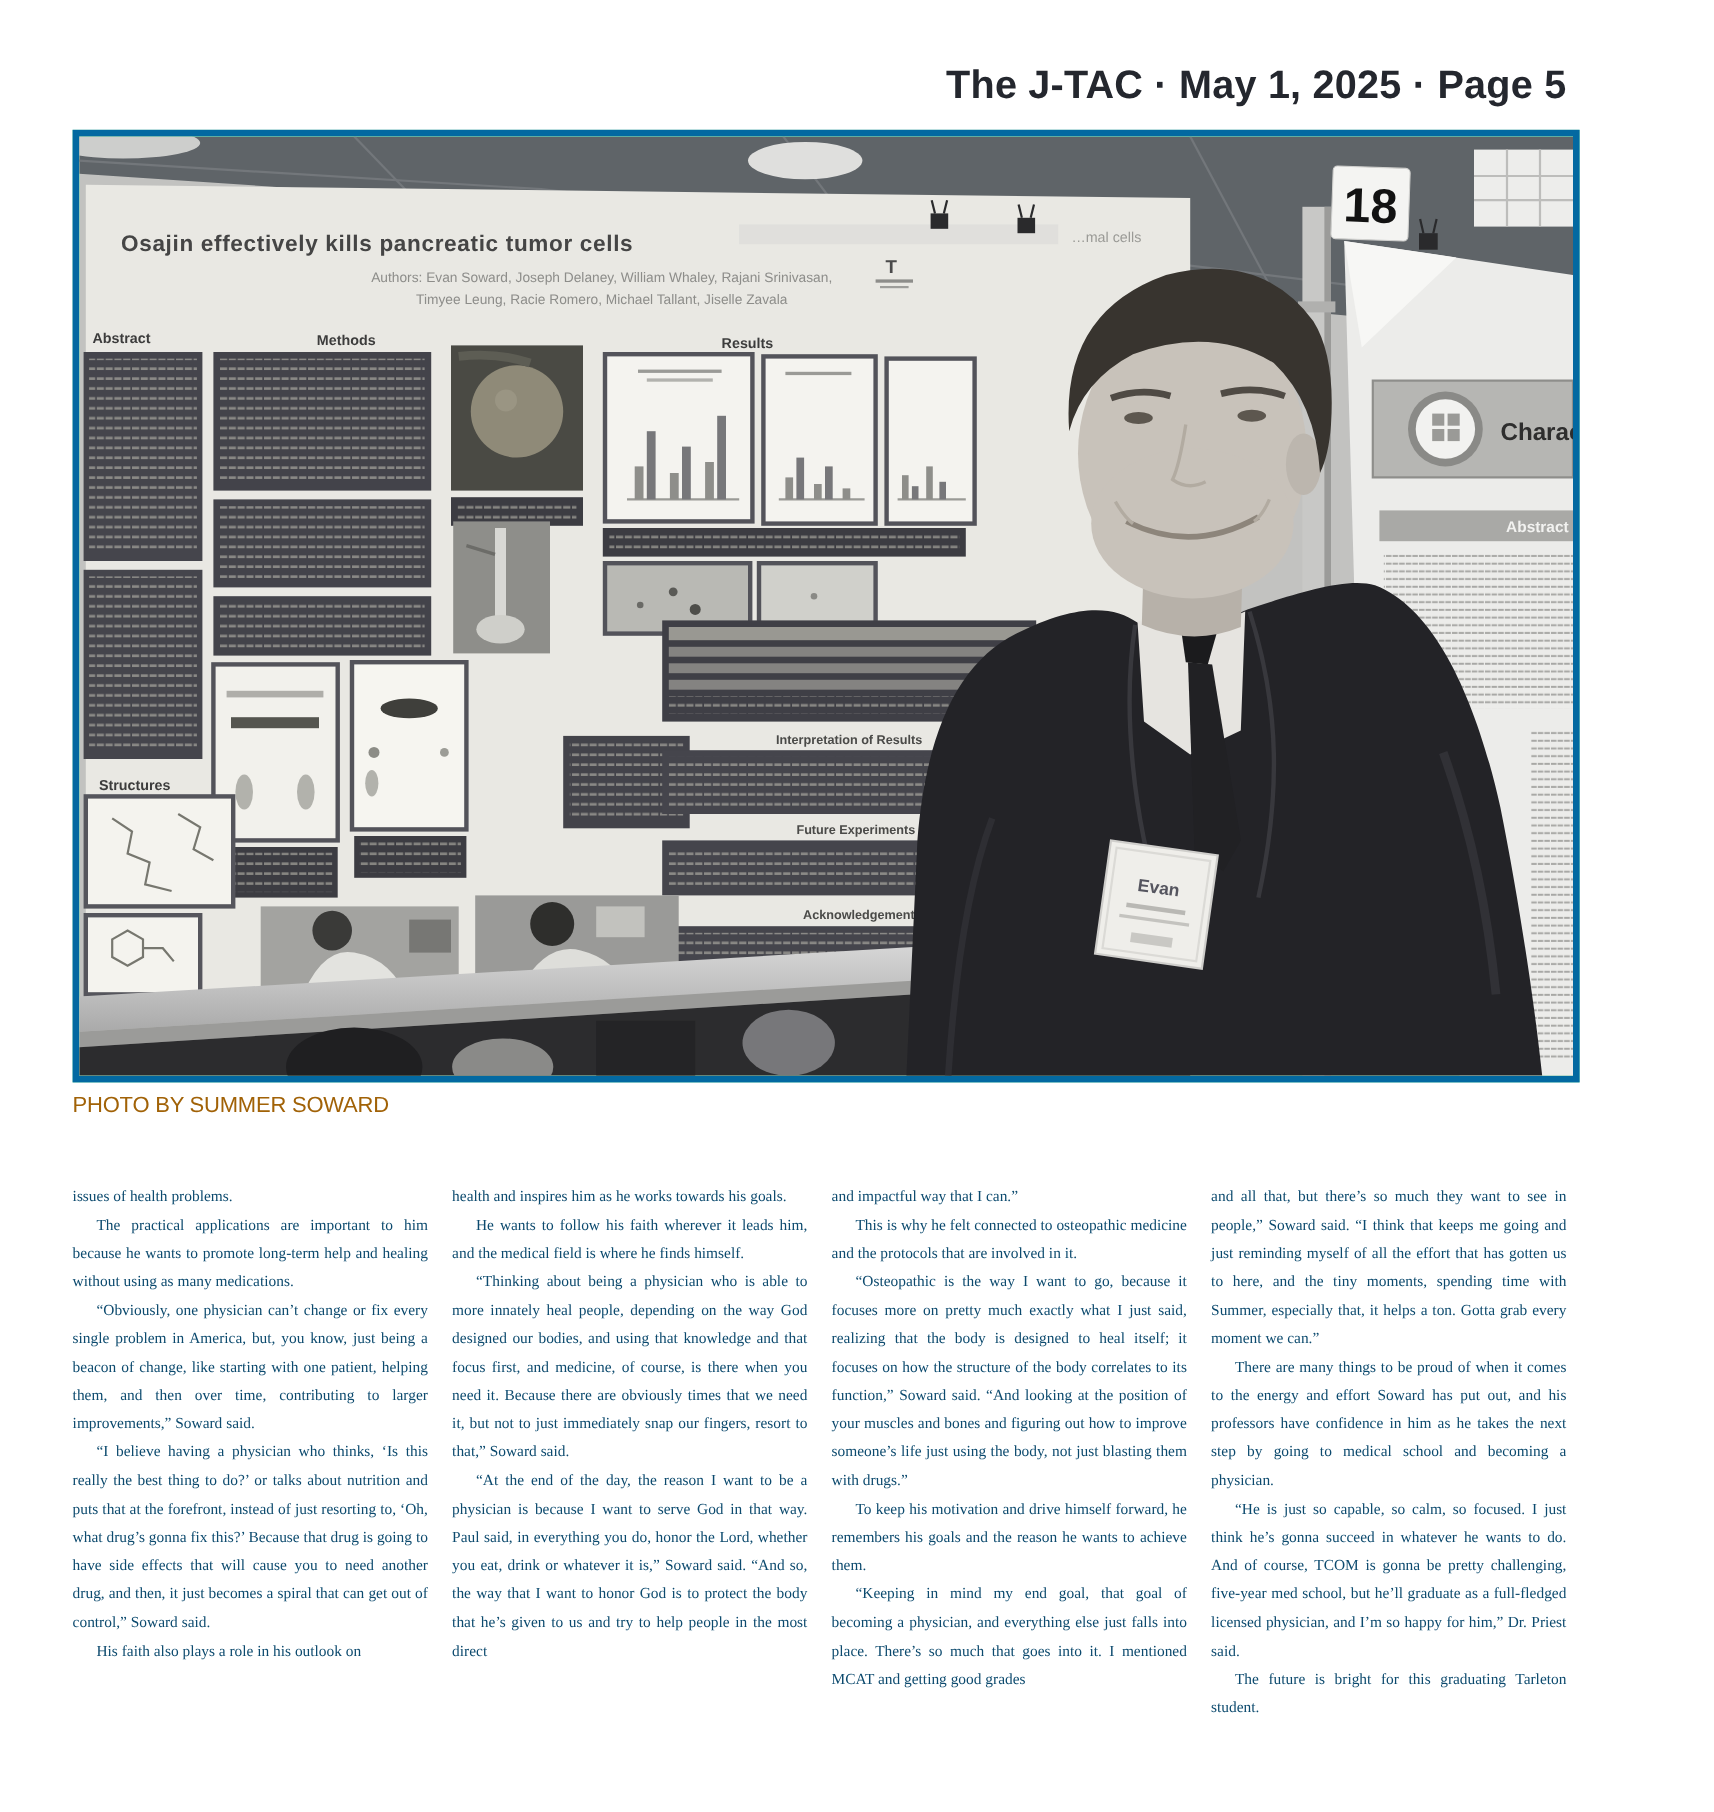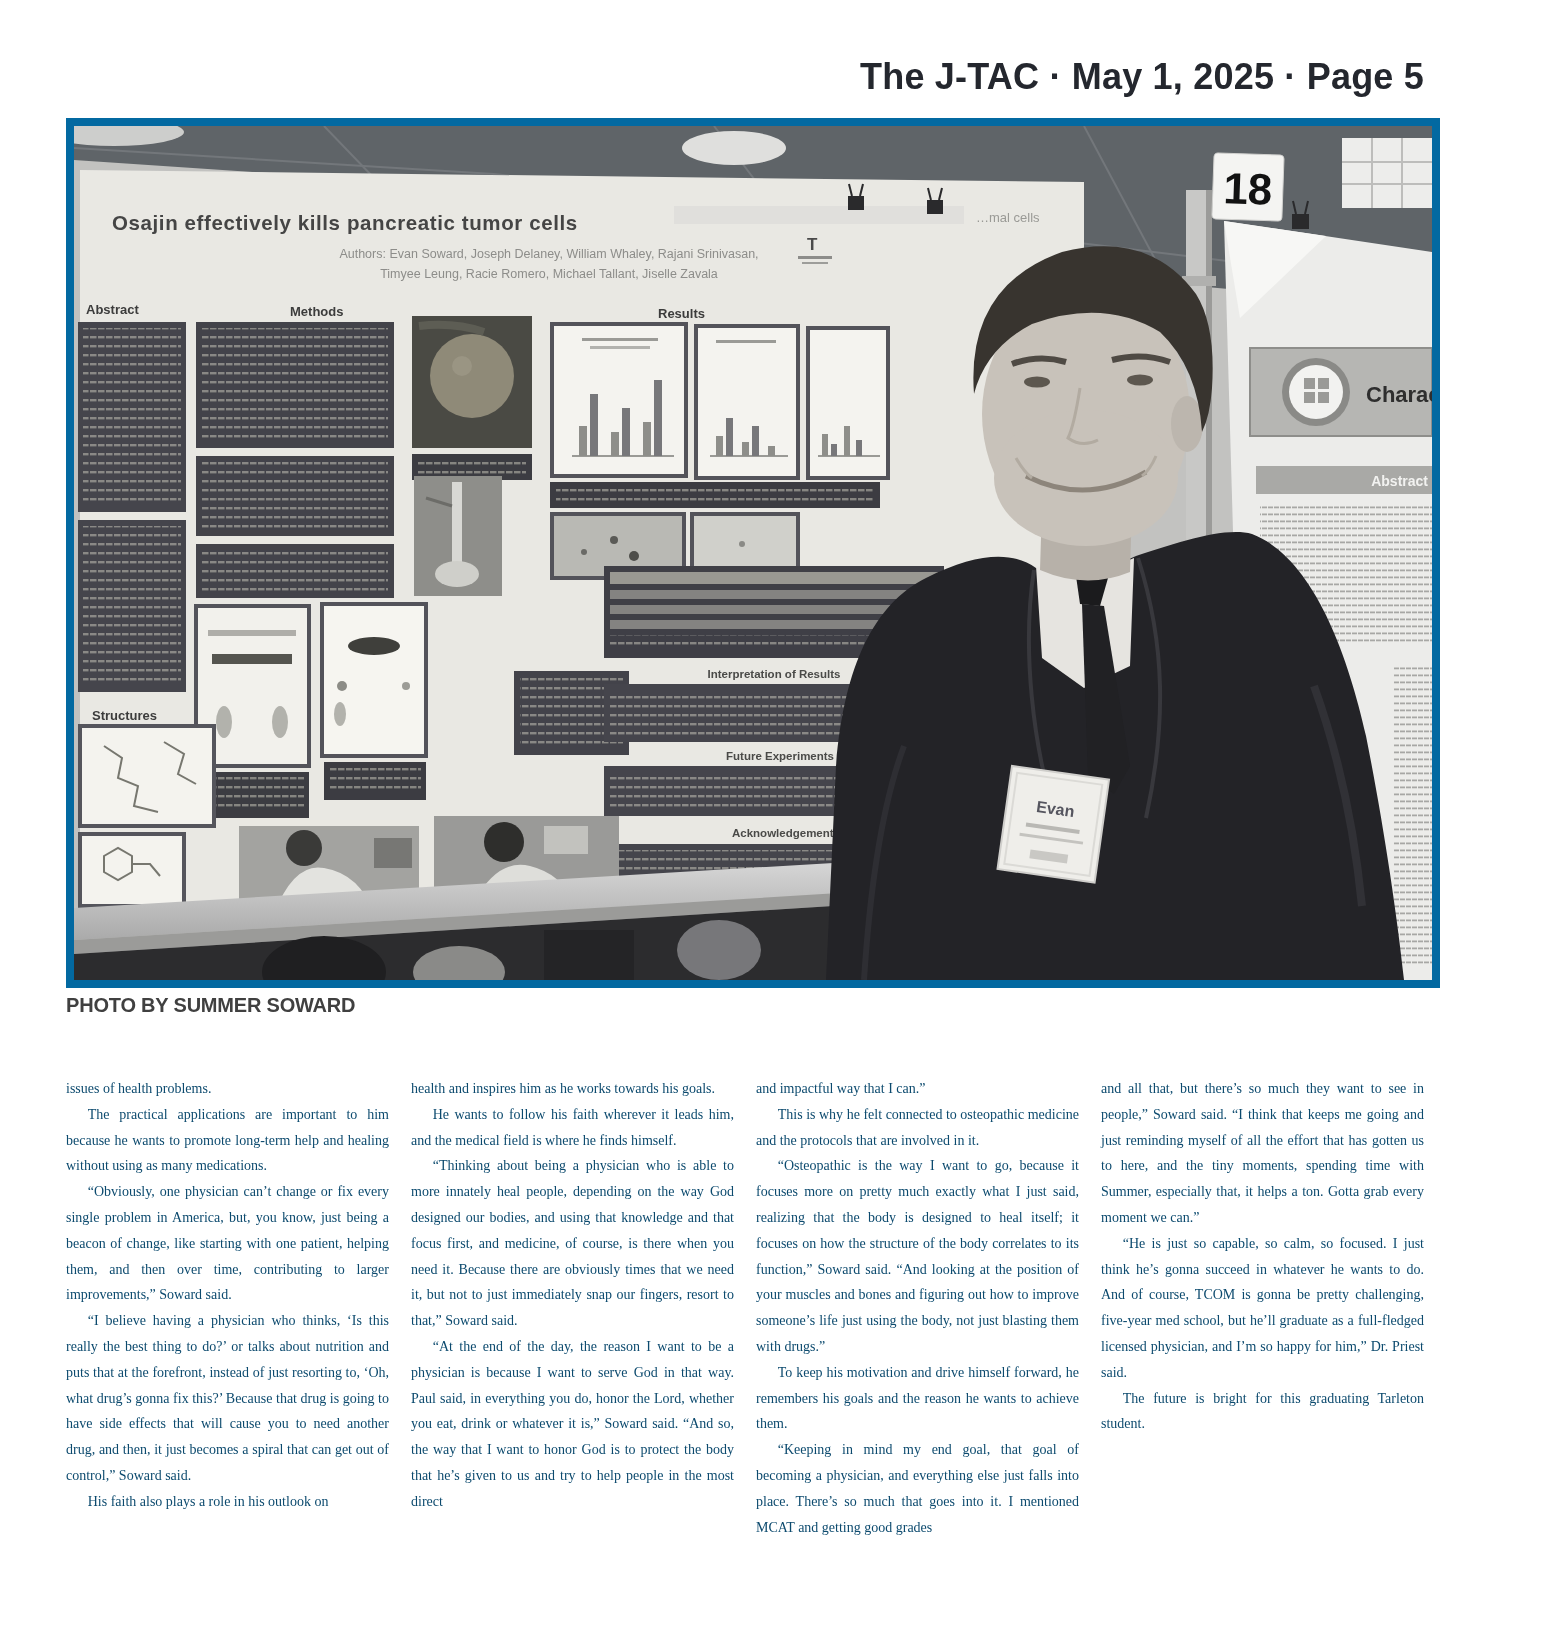--- a/index.html
+++ b/index.html
@@ -1,25 +1,25 @@
 <!DOCTYPE html>
 <html><head>
 <meta charset="utf-8">
 <style>
   html,body{margin:0;padding:0;background:#ffffff;}
   .page{position:relative;width:1558px;height:1647px;background:#ffffff;overflow:hidden;
         font-family:"Liberation Sans",sans-serif;}
   .masthead{position:absolute;left:66px;top:56px;width:1358px;text-align:right;
         font-size:36px;font-weight:bold;color:#24272e;letter-spacing:.2px;}
   .photo-frame{position:absolute;left:66px;top:118px;width:1358px;height:854px;
-        border:8px solid #0369a1;box-sizing:content-box;background:#86efac;overflow:hidden;}
+        border:6px solid #0369a1;box-sizing:content-box;background:#86efac;overflow:hidden;}
   .caption-row{position:absolute;left:66px;top:994px;width:1358px;display:flex;
         justify-content:space-between;align-items:baseline;}
   .caption{font-size:23px;font-weight:bold;color:#141414;letter-spacing:-.3px;}
-  .credit{font-size:20px;font-weight:bold;color:#404040;letter-spacing:-.2px;white-space:nowrap;}
+  .credit{font-size:20px;font-weight:normal;color:#a16207;letter-spacing:-.2px;white-space:nowrap;}
   .article{position:absolute;left:66px;top:1076px;width:1358px;display:flex;gap:22px;}
   .col{width:323px;flex:0 0 323px;}
   .col .para{margin:0;font-family:"Liberation Serif",serif;font-size:14px;line-height:25.8px;
         text-align:justify;color:#0c4a6e;text-indent:1.55em;}
   .col .para:first-child{text-indent:0;}
   svg text{font-family:"Liberation Sans",sans-serif;}
 </style>
 </head>
 <body>
 
@@ -340,18 +340,19 @@
       </div>
     <div class="col">
         <p class="para">and impactful way that I can.”</p>
         <p class="para">This is why he felt connected to osteopathic medicine and the protocols that are involved in it.</p>
         <p class="para">“Osteopathic is the way I want to go, because it focuses more on pretty much exactly what I just said, realizing that the body is designed to heal itself; it focuses on how the structure of the body correlates to its function,” Soward said. “And looking at the position of your muscles and bones and figuring out how to improve someone’s life just using the body, not just blasting them with drugs.”</p>
         <p class="para">To keep his motivation and drive himself forward, he remembers his goals and the reason he wants to achieve them.</p>
         <p class="para">“Keeping in mind my end goal, that goal of becoming a physician, and everything else just falls into place. There’s so much that goes into it. I mentioned MCAT and getting good grades</p>
       </div>
     <div class="col">
         <p class="para">and all that, but there’s so much they want to see in people,” Soward said. “I think that keeps me going and just reminding myself of all the effort that has gotten us to here, and the tiny moments, spending time with Summer, especially that, it helps a ton. Gotta grab every moment we can.”</p>
+        <p class="para">There are many things to be proud of when it comes to the energy and effort Soward has put out, and his professors have confidence in him as he takes the next step by going to medical school and becoming a physician.</p>
         <p class="para">“He is just so capable, so calm, so focused. I just think he’s gonna succeed in whatever he wants to do. And of course, TCOM is gonna be pretty challenging, five-year med school, but he’ll graduate as a full-fledged licensed physician, and I’m so happy for him,” Dr. Priest said.</p>
         <p class="para">The future is bright for this graduating Tarleton student.</p>
       </div>
   </div>
 
 </div>
 
 </body></html>

